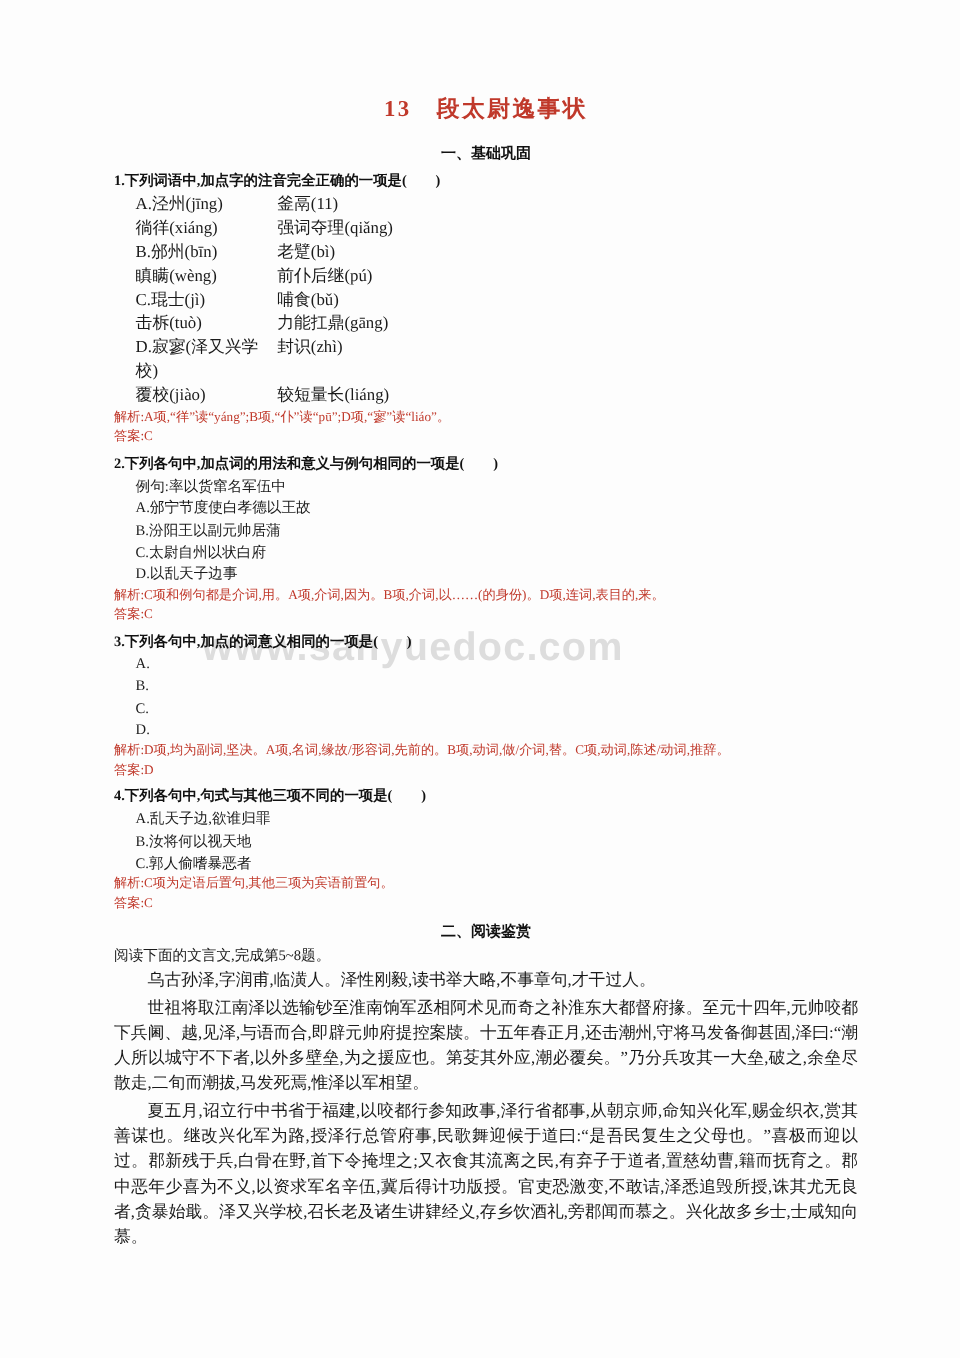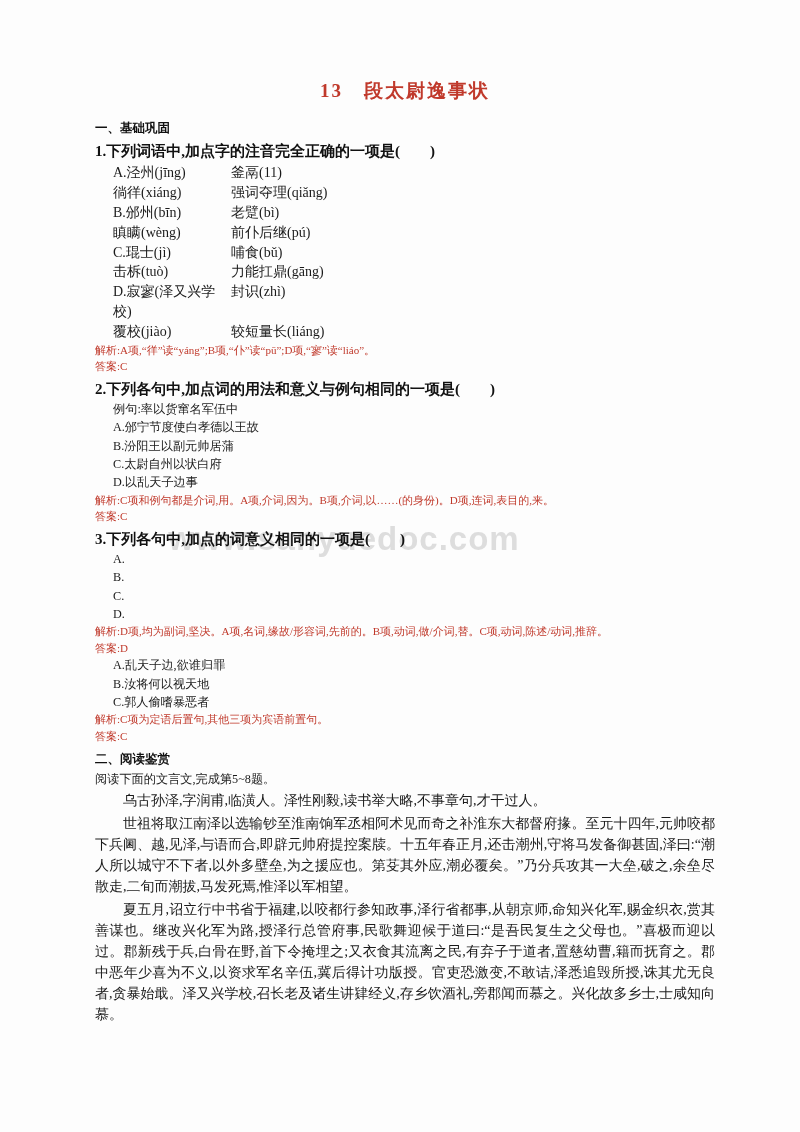--- a/index.html
+++ b/index.html
@@ -35,23 +35,24 @@
     color: #c0392b;
     letter-spacing: 2px;
     margin: 0 0 16px 0;
     font-family: Liberation Serif, serif;
   }
   .section-head {
     font-size: 12.5px;
     font-weight: bold;
     margin: 6px 0 3px 0;
     color: #111;
+    text-align: center;
   }
   .q-stem {
-    font-size: 15px;
+    font-size: 12px;
     font-weight: bold;
     margin: 5px 0 2px 0;
     color: #111;
   }
   .line {
     font-size: 12.2px;
     line-height: 1.42;
     margin: 0 0 1px 0;
     color: #1a1a1a;
   }
@@ -165,20 +166,21 @@
     <div class="q-stem">3.下列各句中,加点的词意义相同的一项是(　　)</div>
     <div class="blank-opts">
       <div class="line indent1">A.</div>
       <div class="line indent1">B.</div>
       <div class="line indent1">C.</div>
       <div class="line indent1">D.</div>
     </div>
     <div class="analysis red">解析:D项,均为副词,坚决。A项,名词,缘故/形容词,先前的。B项,动词,做/介词,替。C项,动词,陈述/动词,推辞。</div>
     <div class="answer red">答案:D</div>
 
+    <div class="q-stem">4.下列各句中,句式与其他三项不同的一项是(　　)</div>
     <div class="line indent1">A.乱天子边,欲谁归罪</div>
     <div class="line indent1">B.汝将何以视天地</div>
     <div class="line indent1">C.郭人偷嗜暴恶者</div>
     <div class="analysis red">解析:C项为定语后置句,其他三项为宾语前置句。</div>
     <div class="answer red">答案:C</div>
 
     <div class="section-head">二、阅读鉴赏</div>
     <div class="line">阅读下面的文言文,完成第5~8题。</div>
 
     <div class="para">乌古孙泽,字润甫,临潢人。泽性刚毅,读书举大略,不事章句,才干过人。</div>

